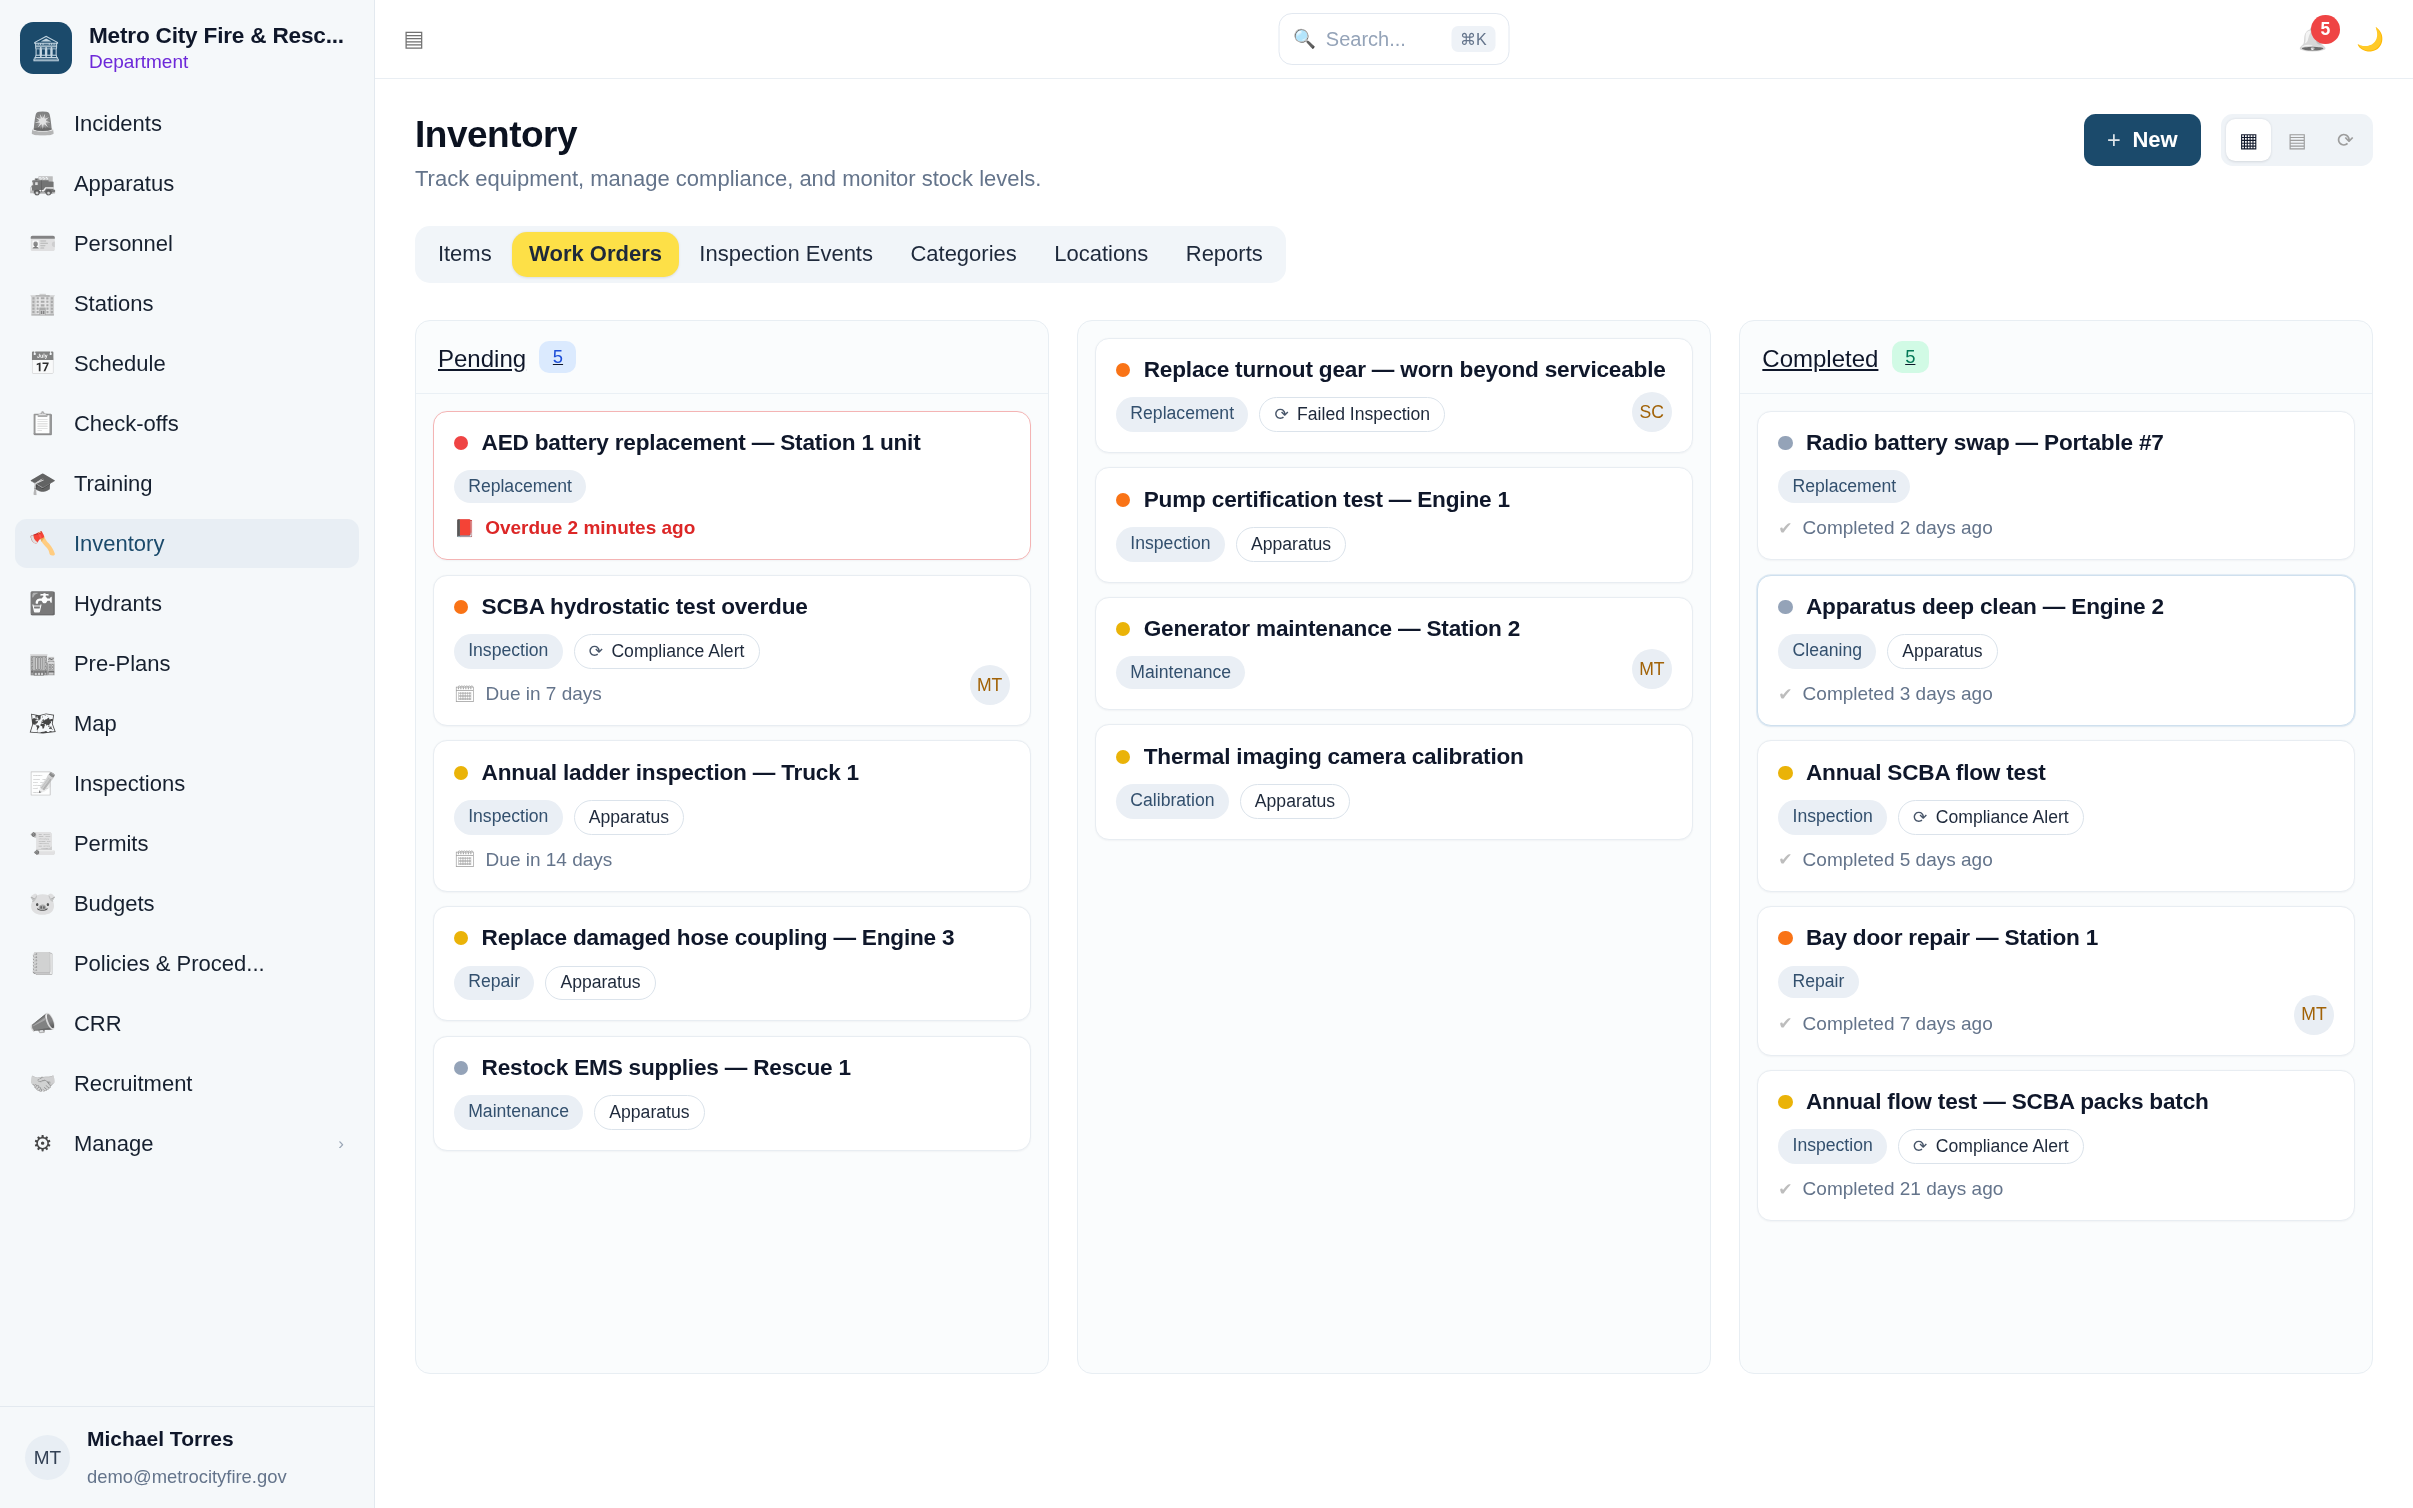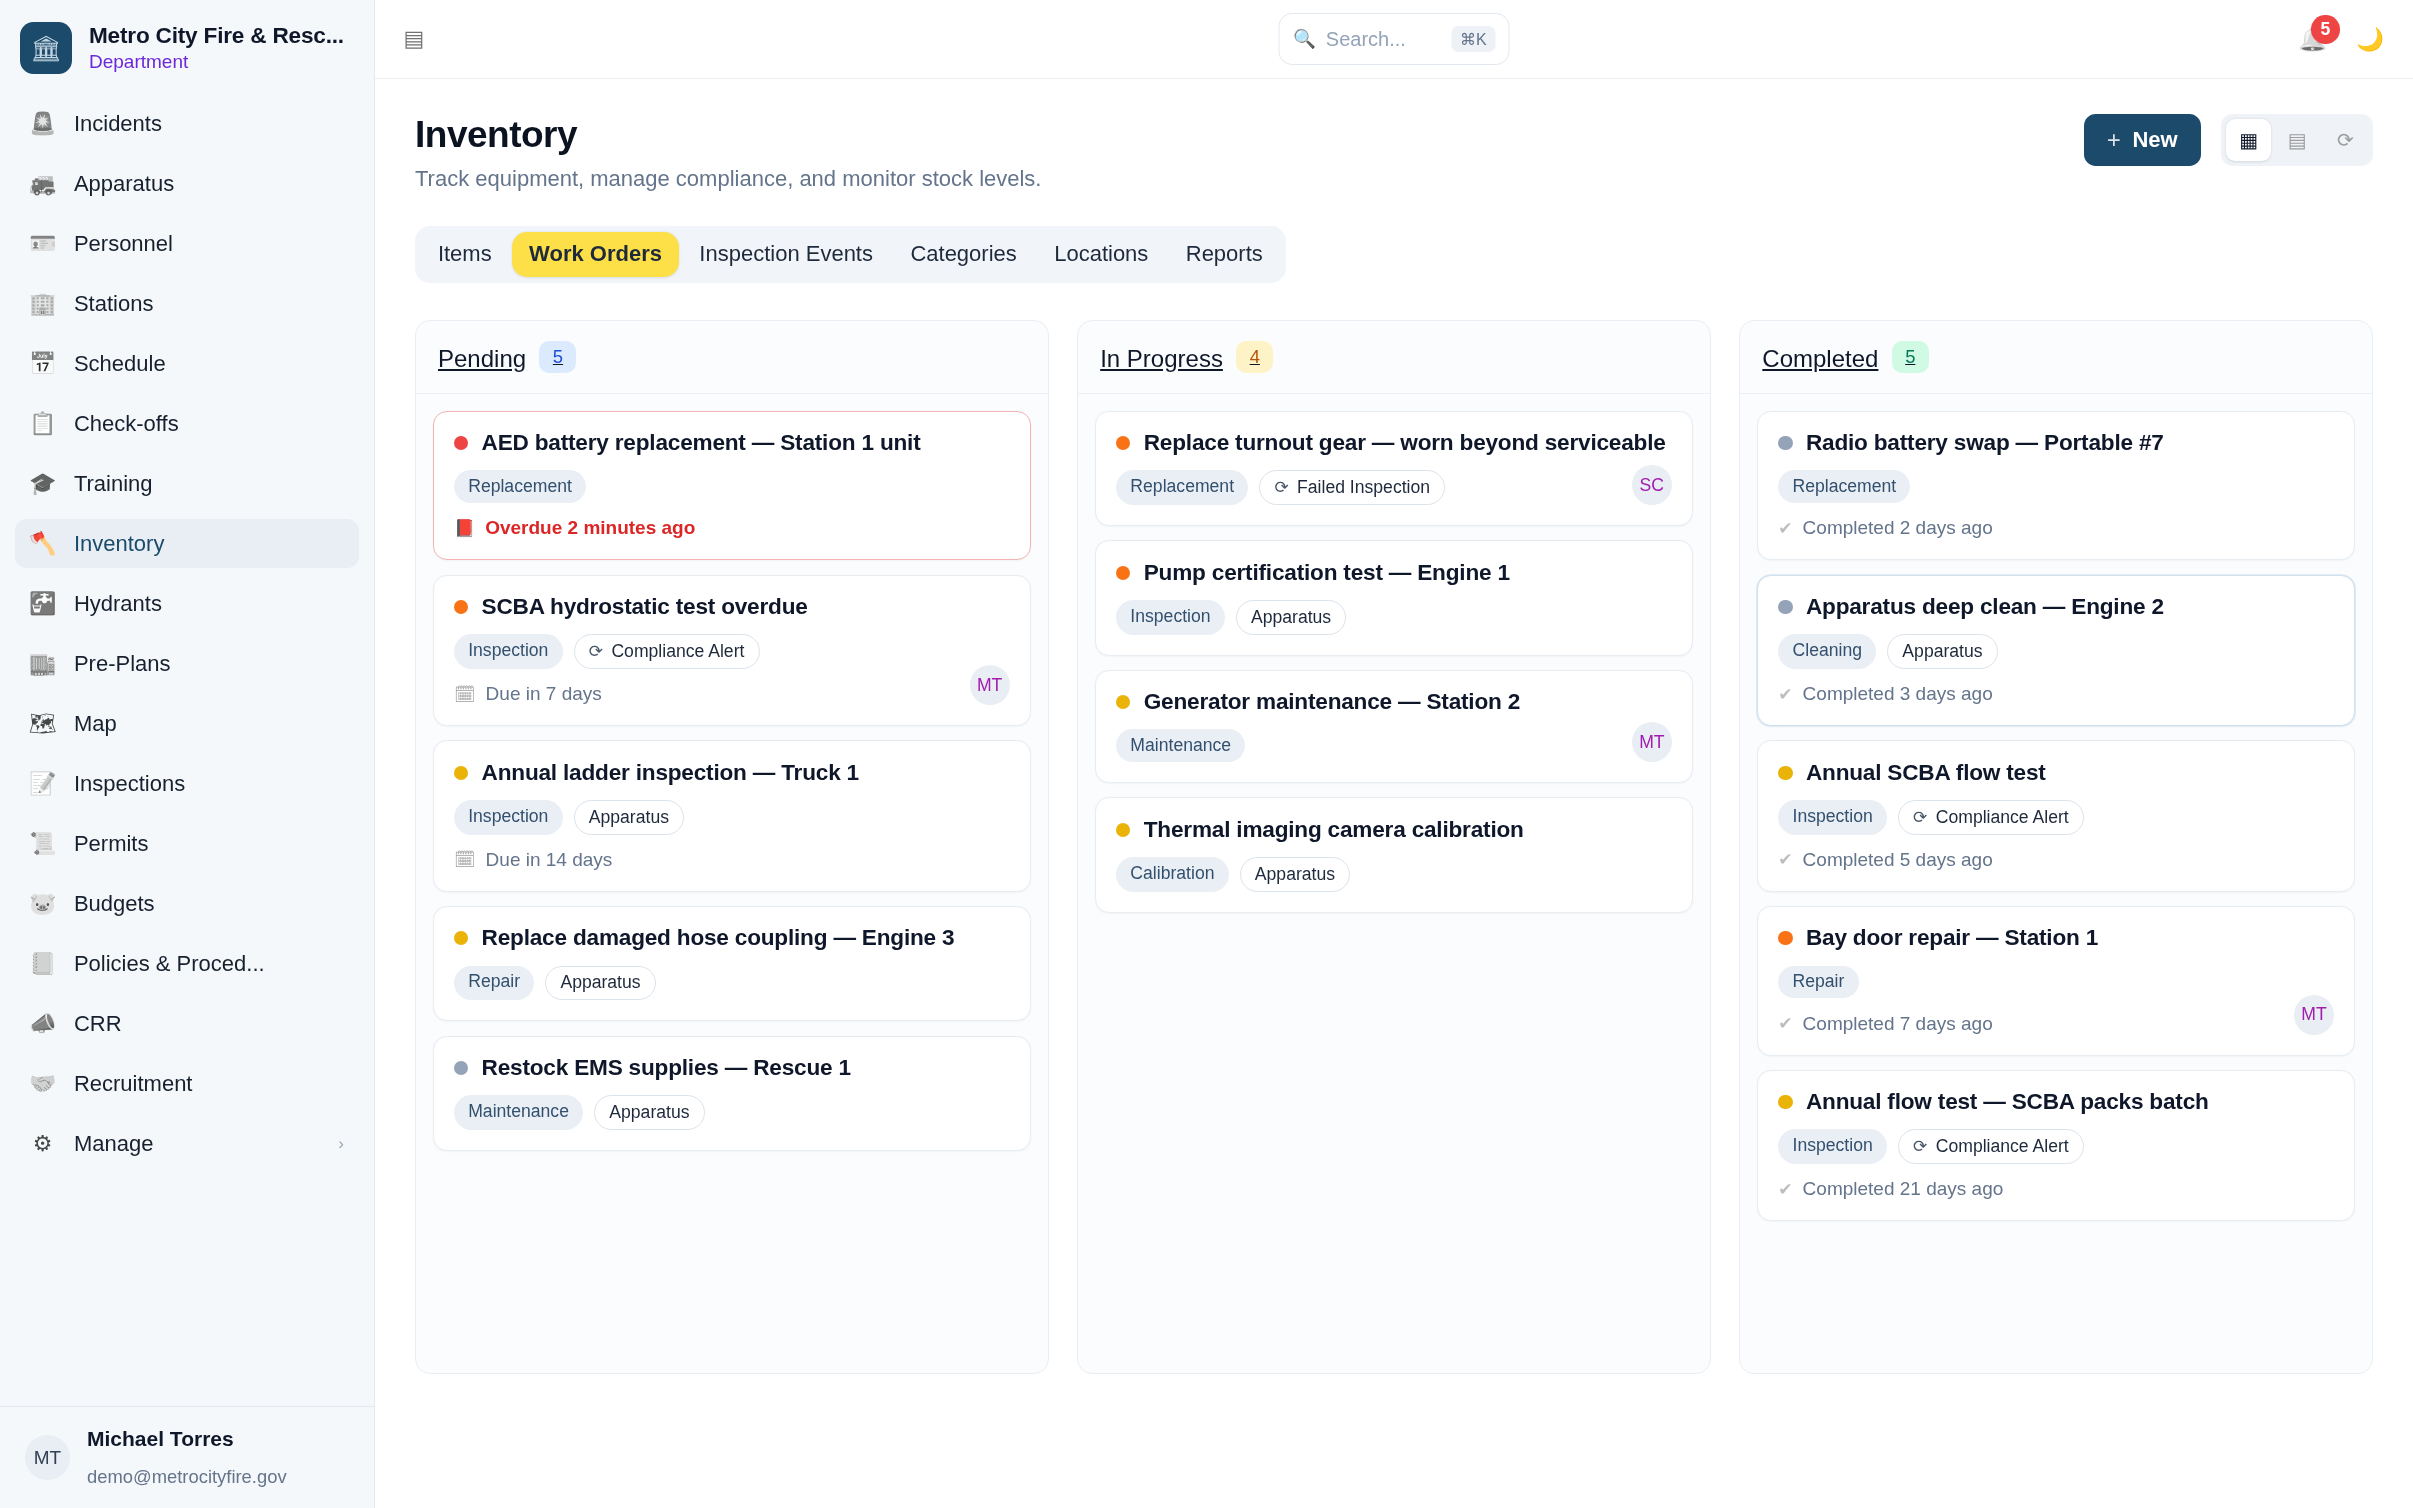--- a/index.html
+++ b/index.html
@@ -179,21 +179,21 @@
   }
   .tag.outline .rico { font-size: 17px; color: #475569; }
   .meta { display: flex; align-items: center; gap: 10px; margin-top: 14.2px; font-size: 19px; color: #64748b; }
   .meta .mico { font-size: 17px; filter: grayscale(1) opacity(.7); }
   .meta.overdue-text { color: #dc2626; font-weight: 700; }
   .meta.overdue-text .mico { filter: none; }
   .meta.done .mico { color: #94a3b8; }
   .assignee {
     position: absolute; right: 20px; bottom: 20px;
     width: 40px; height: 40px; border-radius: 50%;
-    background: #e9eef4; color: #a21caf;
+    background: #e9eef4; color: #a16207;
     display: flex; align-items: center; justify-content: center; font-size: 17.6px;
   }
 </style>
 </head>
 <body>
 
 <div class="app">
 
   <aside class="sidebar">
     <div class="brand">
@@ -408,24 +408,20 @@
                 <div class="tags">
                   <span class="tag"><span>Maintenance</span></span>
                   <span class="tag outline">
                     <span>Apparatus</span>
                   </span>
                 </div>
               </article>
             </div>
           </section>
           <section class="column">
-            <div class="col-head">
-              <span class="col-title">In Progress</span>
-              <span class="col-count cnt-amber">4</span>
-            </div>
             <div class="col-body">
               <article class="card">
                 <div class="card-title-row">
                   <span class="dot d-orange"></span>
                   <span class="card-title">Replace turnout gear — worn beyond serviceable</span>
                 </div>
                 <div class="tags">
                   <span class="tag"><span>Replacement</span></span>
                   <span class="tag outline">
                     <span class="rico">⟳</span>

